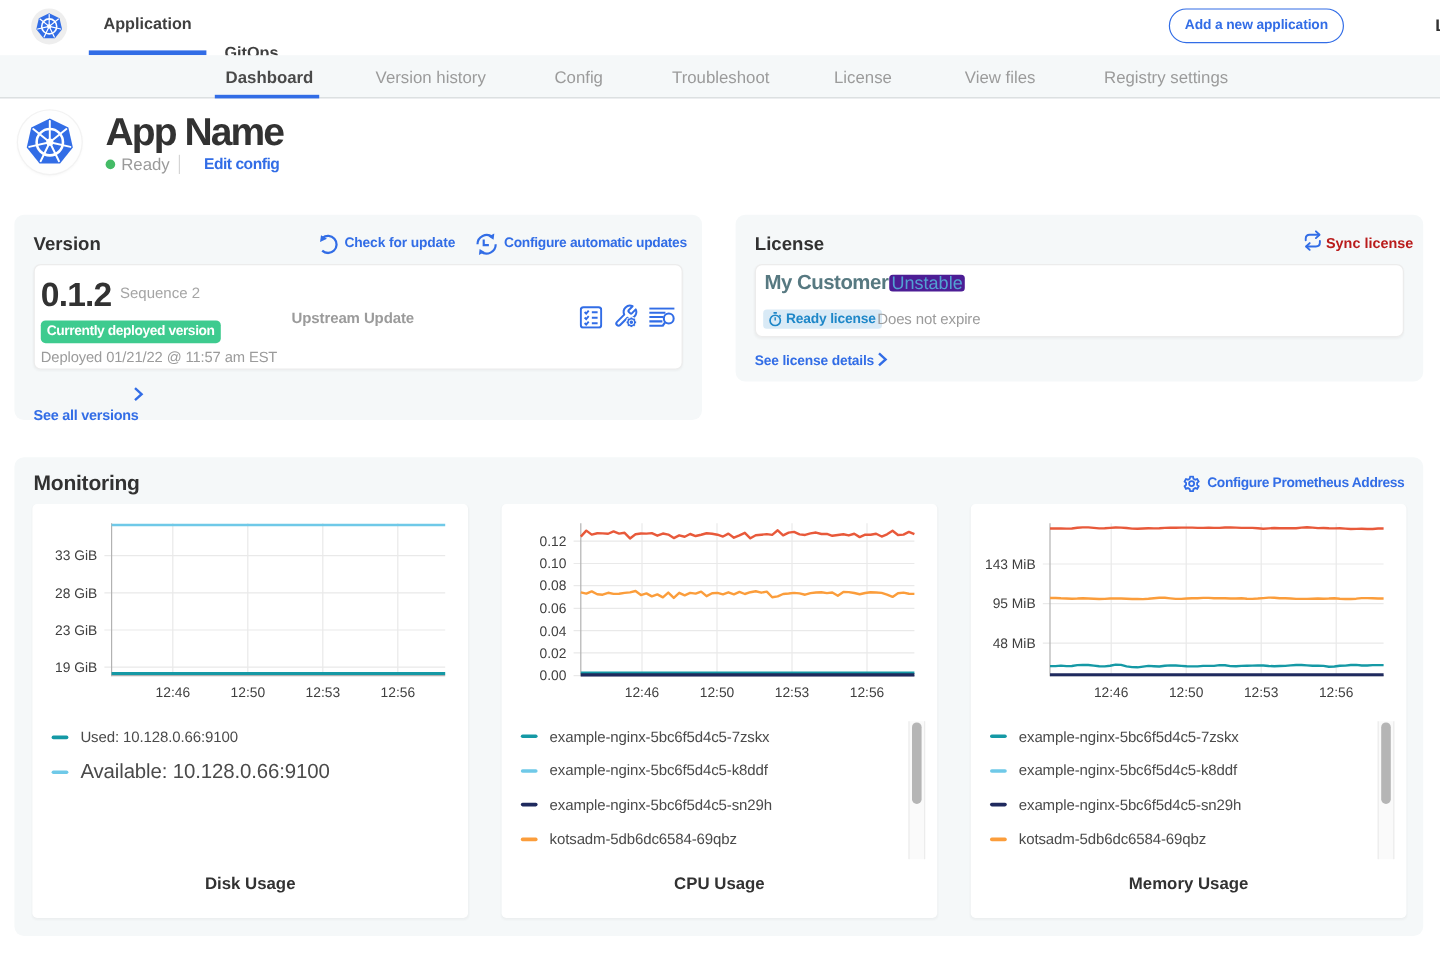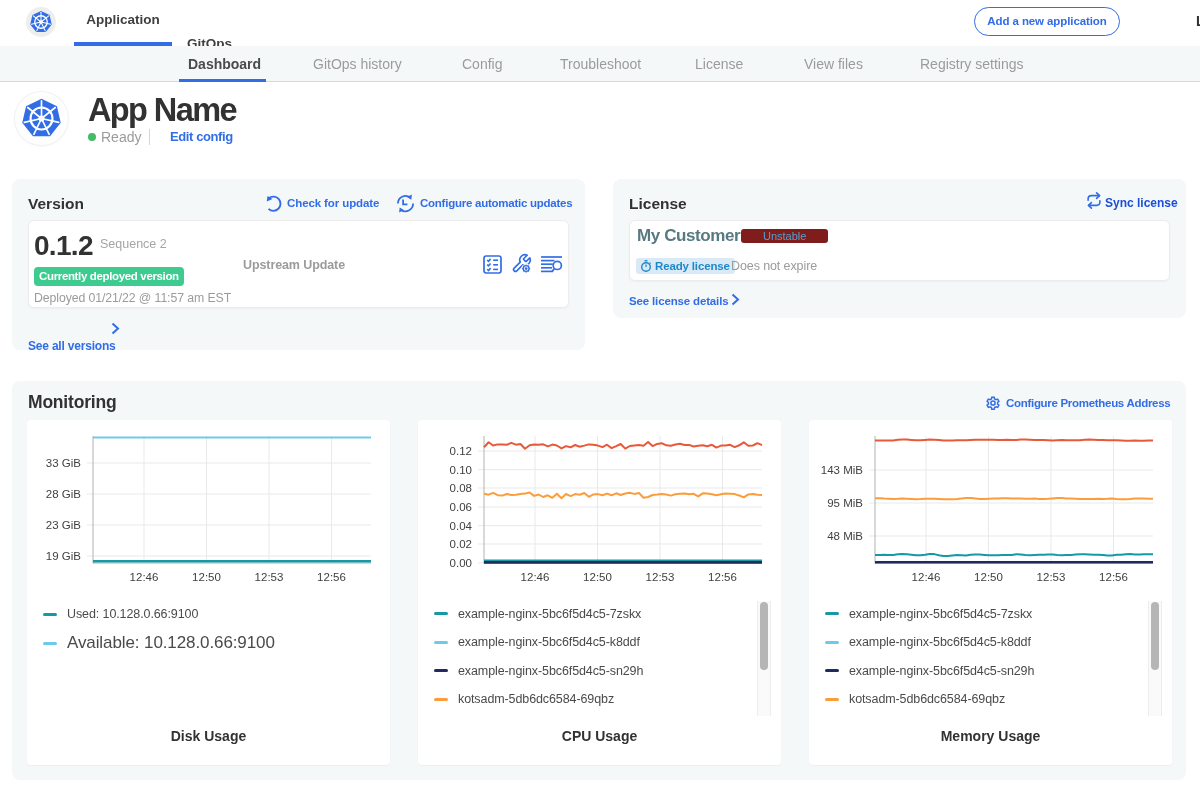--- a/index.html
+++ b/index.html
@@ -29,21 +29,21 @@
 </svg>
 <div class="abs" style="left:74px;top:0;width:98px;height:43px;line-height:39px;text-align:center;font-size:13.5px;font-weight:600;color:#3f3f3f;">Application</div>
 <div class="abs" style="left:74px;top:42px;width:98px;height:4px;background:#326de6;"></div>
 <div class="abs" style="left:187px;top:0;width:46px;height:43px;line-height:39px;font-size:13.5px;font-weight:600;color:#3f3f3f;margin-top:24px;">GitOps</div>
 <div class="abs" style="left:974px;top:7px;width:146px;height:29px;border:1px solid #326de6;border-radius:15px;line-height:27px;text-align:center;font-size:11.5px;letter-spacing:-0.1px;font-weight:600;color:#326de6;">Add a new application</div>
 <div class="abs" style="left:1196px;top:0;height:43px;line-height:42px;font-size:14px;letter-spacing:-0.2px;font-weight:600;color:#323232;">Log out</div>
 
 <div class="abs" style="left:0;top:46px;width:1200px;height:36px;background:#f5f8f9;border-bottom:1px solid #d6dadb;"></div>
 <div class="abs" style="left:188px;top:46px;height:33px;line-height:36px;font-size:14px;font-weight:600;color:#4a4a4a;">Dashboard</div>
 <div class="abs" style="left:179px;top:79px;width:87px;height:3px;background:#326de6;"></div>
-<div class="abs" style="left:313px;top:46px;height:33px;line-height:36px;font-size:14px;color:#9b9b9b;">GitOps history</div>
+<div class="abs" style="left:313px;top:46px;height:33px;line-height:36px;font-size:14px;color:#9b9b9b;">Version history</div>
 <div class="abs" style="left:462px;top:46px;height:33px;line-height:36px;font-size:14px;color:#9b9b9b;">Config</div>
 <div class="abs" style="left:560px;top:46px;height:33px;line-height:36px;font-size:14px;color:#9b9b9b;">Troubleshoot</div>
 <div class="abs" style="left:695px;top:46px;height:33px;line-height:36px;font-size:14px;color:#9b9b9b;">License</div>
 <div class="abs" style="left:804px;top:46px;height:33px;line-height:36px;font-size:14px;color:#9b9b9b;">View files</div>
 <div class="abs" style="left:920px;top:46px;height:33px;line-height:36px;font-size:14px;color:#9b9b9b;">Registry settings</div>
 
 <div class="abs" style="left:15px;top:92px;width:53px;height:53px;border-radius:50%;background:#fefefe;box-shadow:0 0 0 1px #f2f2f2, 0 1px 3px rgba(0,0,0,0.06);"></div>
 <svg class="abs" style="left:20px;top:97px;" width="43" height="43" viewBox="0 0 100 100">
   <polygon points="50,4 85.9,21.3 94.7,60.1 69.9,91.2 30.1,91.2 5.3,60.1 14.1,21.3" fill="#326de6"></polygon>
   <g stroke="#fff" stroke-width="3.8" fill="none" stroke-linecap="round">
@@ -137,24 +137,24 @@
 <div class="abs" style="left:613px;top:179px;width:573px;height:139px;background:#f5f8f9;border-radius:8px;"></div>
 <div class="abs" style="left:629px;top:195px;font-size:15.5px;font-weight:bold;color:#323232;line-height:17px;">License</div>
 <svg class="abs" style="left:1086px;top:191px;" width="16" height="19" viewBox="0 0 16 19">
   <g fill="none" stroke="#326de6" stroke-width="1.6" stroke-linecap="round" stroke-linejoin="round">
     <path d="M2.1 9.3 V 7.9 Q 2.1 4.6 5.4 4.6 H 13.3"></path>
     <path d="M10.6 1.8 L 13.6 4.6 L 10.6 7.4"></path>
     <path d="M13.9 9.7 V 11.1 Q 13.9 14.4 10.6 14.4 H 2.7"></path>
     <path d="M5.4 11.6 L 2.4 14.4 L 5.4 17.2"></path>
   </g>
 </svg>
-<div class="abs" style="left:1105px;top:196px;font-size:12px;font-weight:600;color:#1d4ed8;line-height:14px;">Sync license</div>
+<div class="abs" style="left:1105px;top:196px;font-size:12px;font-weight:600;color:#b91c1c;line-height:14px;">Sync license</div>
 <div class="abs" style="left:629px;top:220px;width:541px;height:61px;background:#fff;border:1px solid #ececec;border-radius:6px;box-shadow:0 1px 2px rgba(0,0,0,.04);"></div>
 <div class="abs" style="left:637px;top:227px;font-size:17px;letter-spacing:-0.4px;font-weight:bold;color:#577981;line-height:18px;">My Customer</div>
-<div class="abs" style="left:741px;top:228.5px;height:14.5px;background:#7f1d1d;border-radius:3px;line-height:15px;padding:0 22px;font-size:11px;color:#52a0d2;">Unstable</div>
+<div class="abs" style="left:741px;top:228.5px;height:14.5px;background:#4c1d95;border-radius:3px;line-height:15px;padding:0 2px;font-size:15px;color:#52a0d2;">Unstable</div>
 <div class="abs" style="left:636px;top:258px;height:15.5px;background:#d9eaf6;border-radius:3px;line-height:16px;padding:0 5px 0 19px;font-size:11.5px;letter-spacing:-0.15px;font-weight:bold;color:#1e87c8;">Ready license</div>
 <svg class="abs" style="left:640px;top:260px;" width="12" height="12" viewBox="0 0 12 12">
   <circle cx="6" cy="7" r="4.3" fill="none" stroke="#1e87c8" stroke-width="1.4"></circle>
   <line x1="6" y1="7" x2="6" y2="4.4" stroke="#1e87c8" stroke-width="1.2"></line>
   <line x1="4.6" y1="0.8" x2="7.4" y2="0.8" stroke="#1e87c8" stroke-width="1.4"></line>
   <line x1="9.5" y1="2.6" x2="10.6" y2="3.7" stroke="#1e87c8" stroke-width="1.2"></line>
 </svg>
 <div class="abs" style="left:731px;top:259px;font-size:12.5px;letter-spacing:-0.1px;color:#9b9b9b;line-height:15px;">Does not expire</div>
 <div class="abs" style="left:629px;top:294px;font-size:11.5px;letter-spacing:-0.15px;font-weight:600;color:#326de6;line-height:14px;">See license details</div>
 <svg class="abs" style="left:730px;top:293px;" width="10" height="13" viewBox="0 0 10 13">

